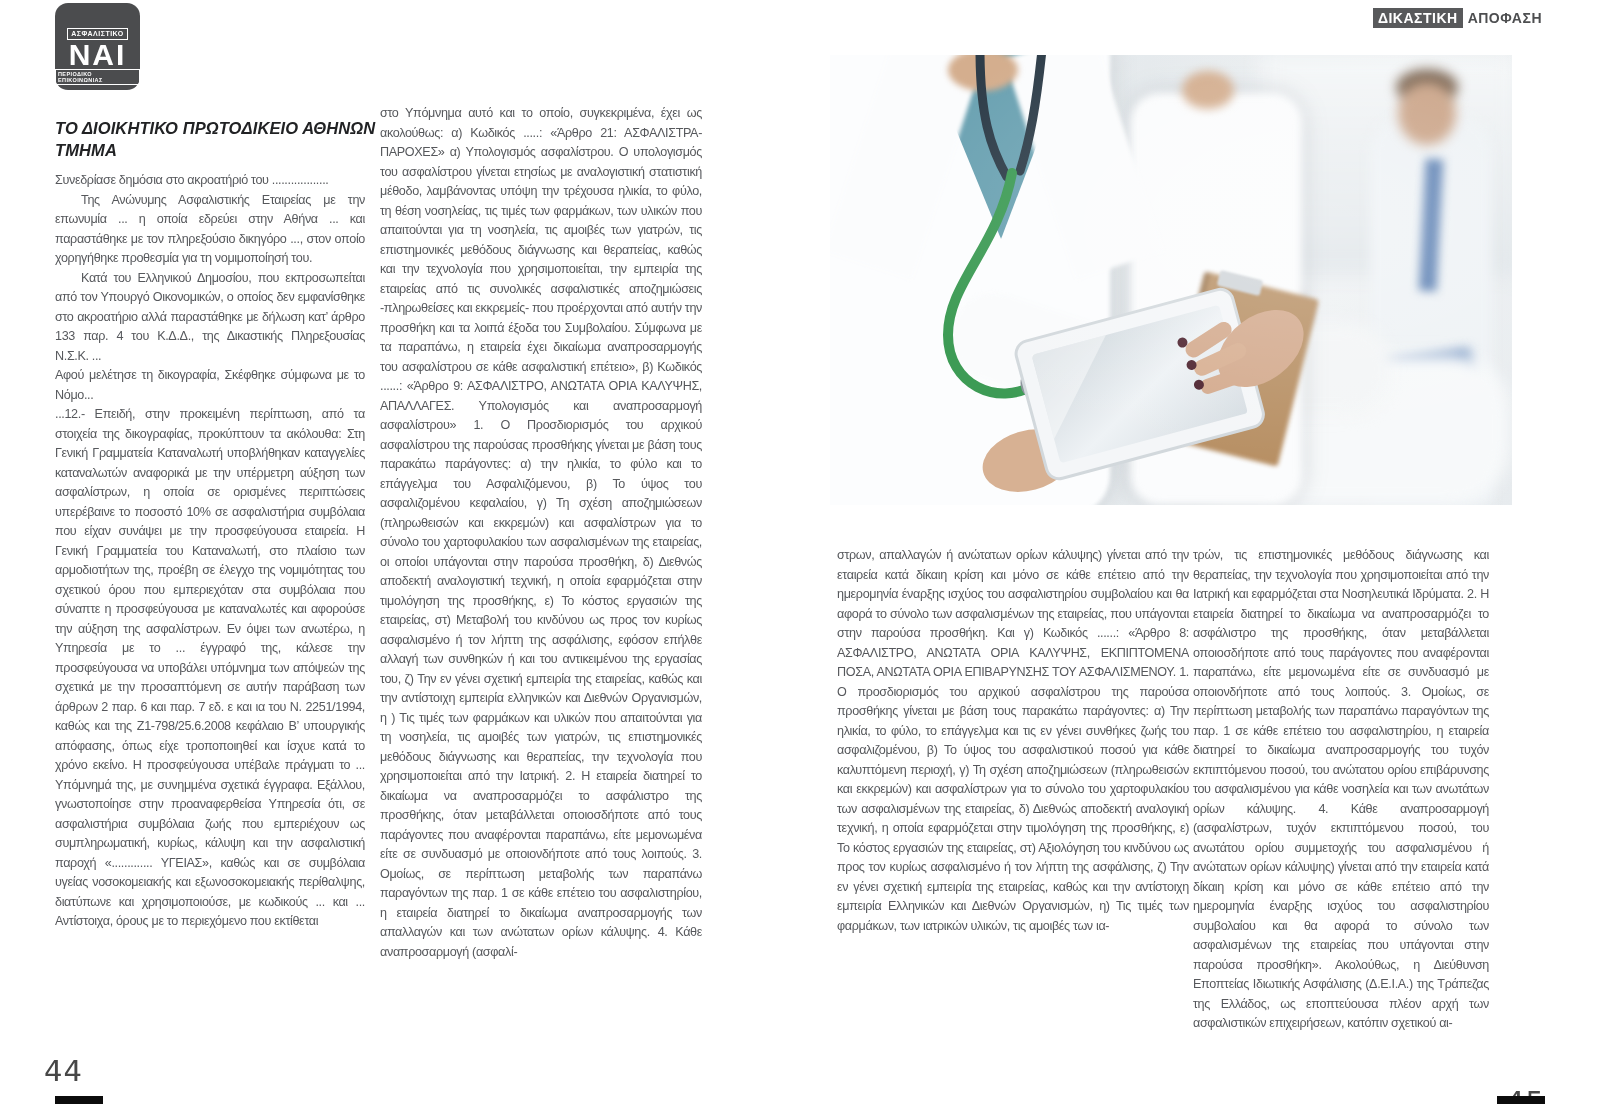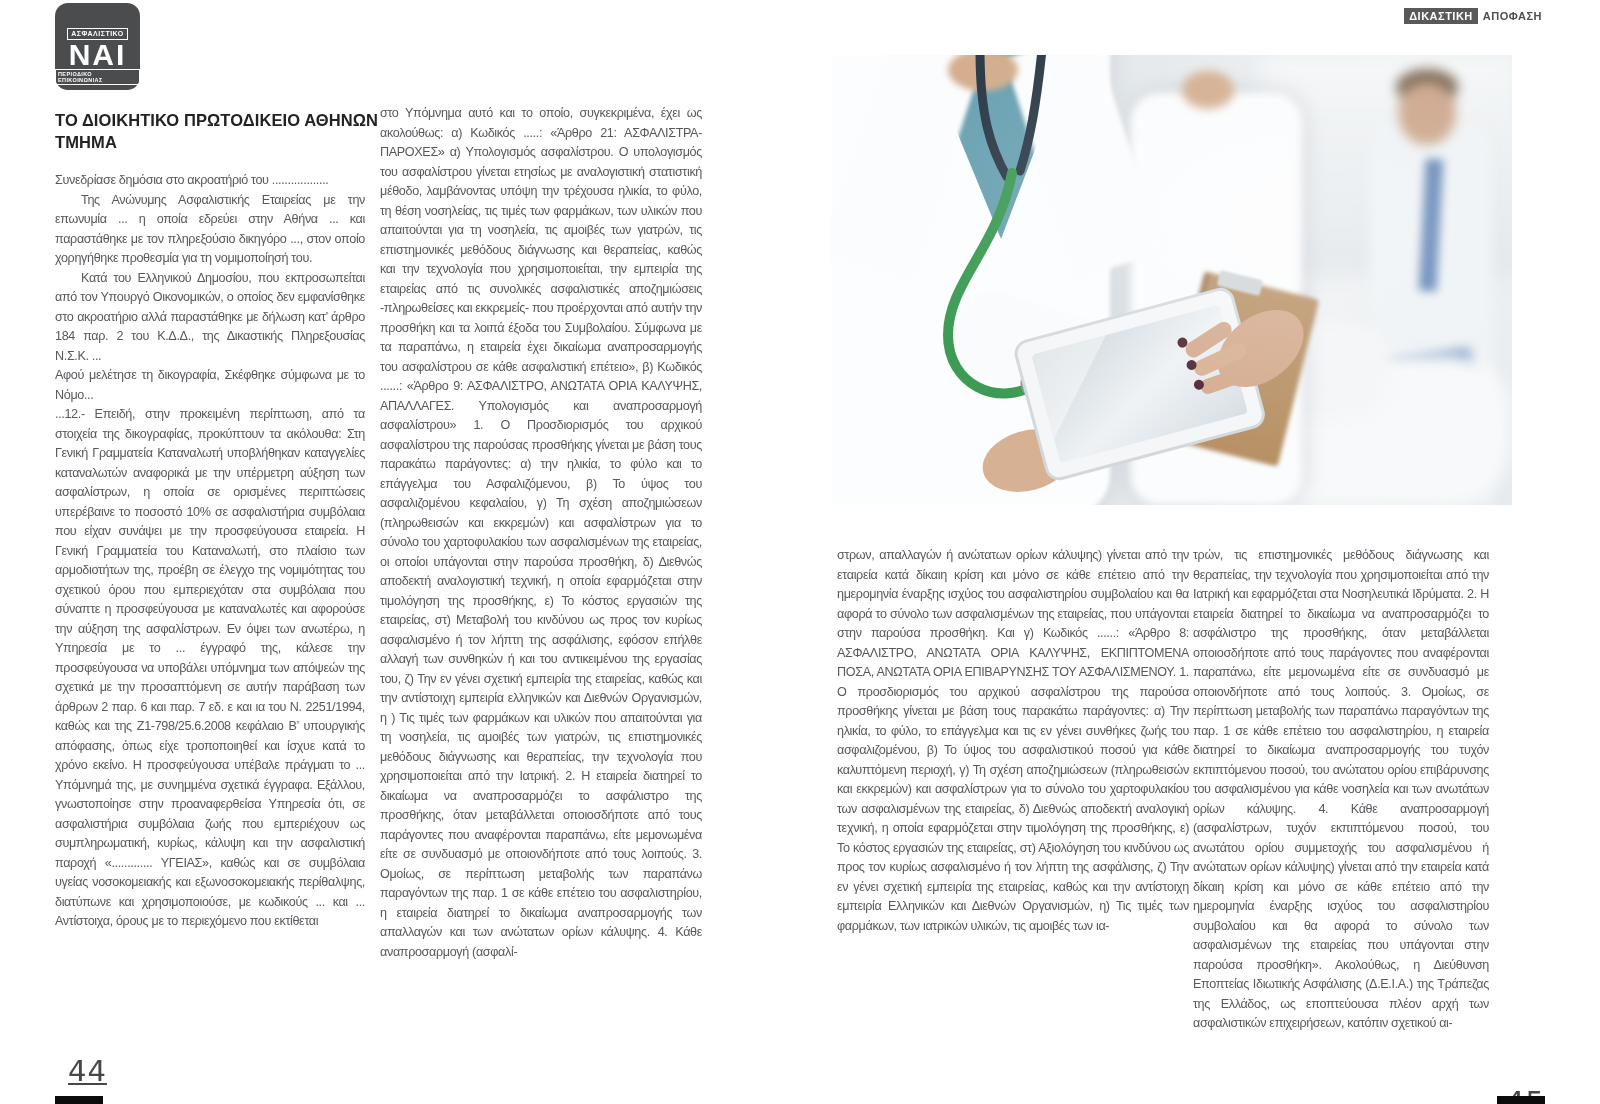--- a/index.html
+++ b/index.html
@@ -7,41 +7,41 @@
   .sheet{position:relative;width:1600px;height:1104px;background:#ffffff;overflow:hidden;}
 
   
   .logo{position:absolute;left:55px;top:3px;width:85px;height:87px;background:#4b4c4e;
         display:flex;flex-direction:column;align-items:center;justify-content:flex-end;padding-bottom:5px;box-sizing:border-box;border-radius:13px;}
   .logo-top{font-size:7px;font-weight:bold;color:#ffffff;border:1px solid #ffffff;padding:1px 3px;letter-spacing:.5px;line-height:8px;}
   .logo-nai{font-size:30px;font-weight:bold;color:#ffffff;letter-spacing:2px;line-height:28px;margin-top:1px;}
   .logo-bottom{font-size:5.5px;font-weight:bold;color:#ffffff;border:1px solid #ffffff;padding:1px 2px;letter-spacing:.4px;line-height:6px;}
 
   
-  .badge{position:absolute;top:8px;right:58px;display:flex;align-items:center;font-size:11px;letter-spacing:.5px;}
+  .badge{position:absolute;top:8px;right:58px;display:flex;align-items:center;font-size:14px;letter-spacing:.5px;}
   .badge-primary{background:#58595b;color:#ffffff;padding:2px 5px;font-weight:bold;}
   .badge-secondary{color:#4d4e50;padding:2px 0 2px 5px;font-weight:bold;}
 
   
-  .heading{position:absolute;left:55px;top:109px;width:330px;font-size:16.5px;line-height:22px;
-           font-weight:bold;color:#212224;letter-spacing:.1px;}
+  .heading{position:absolute;left:55px;top:117px;width:330px;font-size:16.5px;line-height:22px;
+           font-weight:bold;color:#212224;letter-spacing:.1px;font-style:italic;}
 
   
   .bodycol{position:absolute;color:#56585c;font-size:12.6px;line-height:19.5px;letter-spacing:-.35px;
            text-align:justify;overflow:hidden;}
   .col-a{left:55px;top:171px;width:310px;height:864px;}
   .col-b{left:380px;top:104px;width:322px;height:926px;}
   .col-c{left:837px;top:546px;width:352px;height:494px;}
   .col-d{left:1193px;top:546px;width:296px;height:494px;}
   .bodycol p{margin:0;}
   .bodycol p.ind{text-indent:26px;}
 
   
   .pageno{position:absolute;font-size:29px;color:#474747;font-weight:400;letter-spacing:1px;font-family:"DejaVu Sans", sans-serif;}
-  .pageno-left{left:68px;top:1054px;text-decoration:underline;}
+  .pageno-left{left:44px;top:1054px;}
   .pageno-right{right:55px;top:1054px;margin-top:31px;}
   .corner-bar{position:absolute;height:8px;background:#0c0c0c;bottom:0;}
   .corner-bar-left{left:55px;width:48px;}
   .corner-bar-right{right:55px;width:48px;}
 
   
   .photo{position:absolute;left:830px;top:55px;width:682px;height:450px;overflow:hidden;
          background:linear-gradient(105deg,#eff1f3 0%,#e4e9ec 40%,#eef1f3 70%,#e7ebee 100%);}
   .photo *{position:absolute;}
   .ph-window{left:430px;top:0;width:260px;height:220px;background:linear-gradient(180deg,#f5f7f8,#dde3e7);filter:blur(10px);}
@@ -86,21 +86,21 @@
     <span class="badge-secondary">ΑΠΟΦΑΣΗ</span>
   </div>
 
   <div class="heading">
     <div>ΤΟ ΔΙΟΙΚΗΤΙΚΟ ΠΡΩΤΟΔΙΚΕΙΟ ΑΘΗΝΩΝ ΤΜΗΜΑ</div>
   </div>
 
   <div class="bodycol col-a">
     <p>Συνεδρίασε δημόσια στο ακροατήριό του ..................</p>
     <p class="ind">Της Ανώνυμης Ασφαλιστικής Εταιρείας με την επωνυμία ... η οποία εδρεύει στην Αθήνα ... και παραστάθηκε με τον πληρεξούσιο δικηγόρο ..., στον οποίο χορηγήθηκε προθεσμία για τη νομιμοποίησή του.</p>
-    <p class="ind">Κατά του Ελληνικού Δημοσίου, που εκπροσωπείται από τον Υπουργό Οικονομικών, ο οποίος δεν εμφανίσθηκε στο ακροατήριο αλλά παραστάθηκε με δήλωση κατ’ άρθρο 184 παρ. 2 του Κ.Δ.Δ., της Δικαστικής Πληρεξουσίας Ν.Σ.Κ. ...</p>
+    <p class="ind">Κατά του Ελληνικού Δημοσίου, που εκπροσωπείται από τον Υπουργό Οικονομικών, ο οποίος δεν εμφανίσθηκε στο ακροατήριο αλλά παραστάθηκε με δήλωση κατ’ άρθρο 133 παρ. 4 του Κ.Δ.Δ., της Δικαστικής Πληρεξουσίας Ν.Σ.Κ. ...</p>
     <p>Αφού μελέτησε τη δικογραφία, Σκέφθηκε σύμφωνα με το Νόμο...</p>
     <p>...12.- Επειδή, στην προκειμένη περίπτωση, από τα στοιχεία της δικογραφίας, προκύπτουν τα ακόλουθα: Στη Γενική Γραμματεία Καταναλωτή υποβλήθηκαν καταγγελίες καταναλωτών αναφορικά με την υπέρμετρη αύξηση των ασφαλίστρων, η οποία σε ορισμένες περιπτώσεις υπερέβαινε το ποσοστό 10% σε ασφαλιστήρια συμβόλαια που είχαν συνάψει με την προσφεύγουσα εταιρεία. Η Γενική Γραμματεία του Καταναλωτή, στο πλαίσιο των αρμοδιοτήτων της, προέβη σε έλεγχο της νομιμότητας του σχετικού όρου που εμπεριεχόταν στα συμβόλαια που σύναπτε η προσφεύγουσα με καταναλωτές και αφορούσε την αύξηση της ασφαλίστρων. Εν όψει των ανωτέρω, η Υπηρεσία με το ... έγγραφό της, κάλεσε την προσφεύγουσα να υποβάλει υπόμνημα των απόψεών της σχετικά με την προσαπτόμενη σε αυτήν παράβαση των άρθρων 2 παρ. 6 και παρ. 7 εδ. ε και ια του Ν. 2251/1994, καθώς και της Ζ1-798/25.6.2008 κεφάλαιο Β’ υπουργικής απόφασης, όπως είχε τροποποιηθεί και ίσχυε κατά το χρόνο εκείνο. Η προσφεύγουσα υπέβαλε πράγματι το ... Υπόμνημά της, με συνημμένα σχετικά έγγραφα. Εξάλλου, γνωστοποίησε στην προαναφερθείσα Υπηρεσία ότι, σε ασφαλιστήρια συμβόλαια ζωής που εμπεριέχουν ως συμπληρωματική, κυρίως, κάλυψη και την ασφαλιστική παροχή «............. ΥΓΕΙΑΣ», καθώς και σε συμβόλαια υγείας νοσοκομειακής και εξωνοσοκομειακής περίθαλψης, διατύπωνε και χρησιμοποιούσε, με κωδικούς ... και ... Αντίστοιχα, όρους με το περιεχόμενο που εκτίθεται</p>
   </div>
 
   <div class="bodycol col-b">στο Υπόμνημα αυτό και το οποίο, συγκεκριμένα, έχει ως ακολούθως: α) Κωδικός .....: «Άρθρο 21: ΑΣΦΑΛΙΣΤΡΑ-ΠΑΡΟΧΕΣ» α) Υπολογισμός ασφαλίστρου. Ο υπολογισμός του ασφαλίστρου γίνεται ετησίως με αναλογιστική στατιστική μέθοδο, λαμβάνοντας υπόψη την τρέχουσα ηλικία, το φύλο, τη θέση νοσηλείας, τις τιμές των φαρμάκων, των υλικών που απαιτούνται για τη νοσηλεία, τις αμοιβές των γιατρών, τις επιστημονικές μεθόδους διάγνωσης και θεραπείας, καθώς και την τεχνολογία που χρησιμοποιείται, την εμπειρία της εταιρείας από τις συνολικές ασφαλιστικές αποζημιώσεις -πληρωθείσες και εκκρεμείς- που προέρχονται από αυτήν την προσθήκη και τα λοιπά έξοδα του Συμβολαίου. Σύμφωνα με τα παραπάνω, η εταιρεία έχει δικαίωμα αναπροσαρμογής του ασφαλίστρου σε κάθε ασφαλιστική επέτειο», β) Κωδικός ......: «Άρθρο 9: ΑΣΦΑΛΙΣΤΡΟ, ΑΝΩΤΑΤΑ ΟΡΙΑ ΚΑΛΥΨΗΣ, ΑΠΑΛΛΑΓΕΣ. Υπολογισμός και αναπροσαρμογή ασφαλίστρου» 1. Ο Προσδιορισμός του αρχικού ασφαλίστρου της παρούσας προσθήκης γίνεται με βάση τους παρακάτω παράγοντες: α) την ηλικία, το φύλο και το επάγγελμα του Ασφαλιζόμενου, β) Το ύψος του ασφαλιζομένου κεφαλαίου, γ) Τη σχέση αποζημιώσεων (πληρωθεισών και εκκρεμών) και ασφαλίστρων για το σύνολο του χαρτοφυλακίου των ασφαλισμένων της εταιρείας, οι οποίοι υπάγονται στην παρούσα προσθήκη, δ) Διεθνώς αποδεκτή αναλογιστική τεχνική, η οποία εφαρμόζεται στην τιμολόγηση της προσθήκης, ε) Το κόστος εργασιών της εταιρείας, στ) Μεταβολή του κινδύνου ως προς τον κυρίως ασφαλισμένο ή τον λήπτη της ασφάλισης, εφόσον επήλθε αλλαγή των συνθηκών ή και του αντικειμένου της εργασίας του, ζ) Την εν γένει σχετική εμπειρία της εταιρείας, καθώς και την αντίστοιχη εμπειρία ελληνικών και Διεθνών Οργανισμών, η ) Τις τιμές των φαρμάκων και υλικών που απαιτούνται για τη νοσηλεία, τις αμοιβές των γιατρών, τις επιστημονικές μεθόδους διάγνωσης και θεραπείας, την τεχνολογία που χρησιμοποιείται από την Ιατρική. 2. Η εταιρεία διατηρεί το δικαίωμα να αναπροσαρμόζει το ασφάλιστρο της προσθήκης, όταν μεταβάλλεται οποιοσδήποτε από τους παράγοντες που αναφέρονται παραπάνω, είτε μεμονωμένα είτε σε συνδυασμό με οποιονδήποτε από τους λοιπούς. 3. Ομοίως, σε περίπτωση μεταβολής των παραπάνω παραγόντων της παρ. 1 σε κάθε επέτειο του ασφαλιστηρίου, η εταιρεία διατηρεί το δικαίωμα αναπροσαρμογής των απαλλαγών και των ανώτατων ορίων κάλυψης. 4. Κάθε αναπροσαρμογή (ασφαλί-</div>
 
   <div class="photo">
     <div class="ph-window"></div>
     <div class="ph-man-shirt"></div>
     <div class="ph-man-hair"></div>

